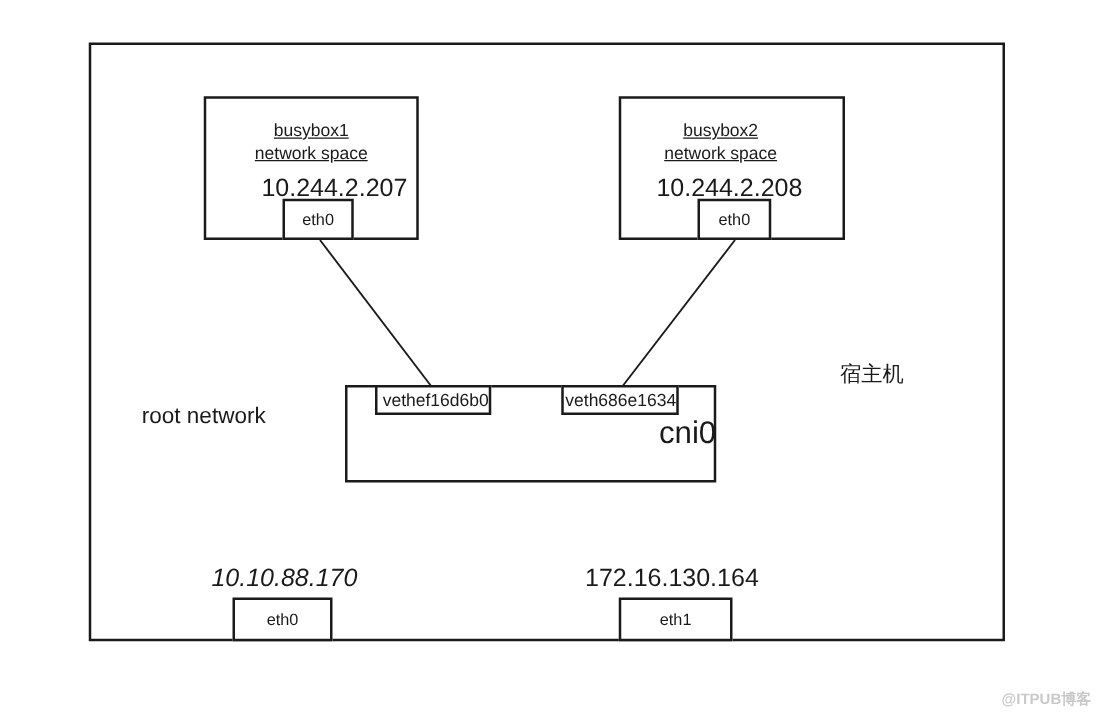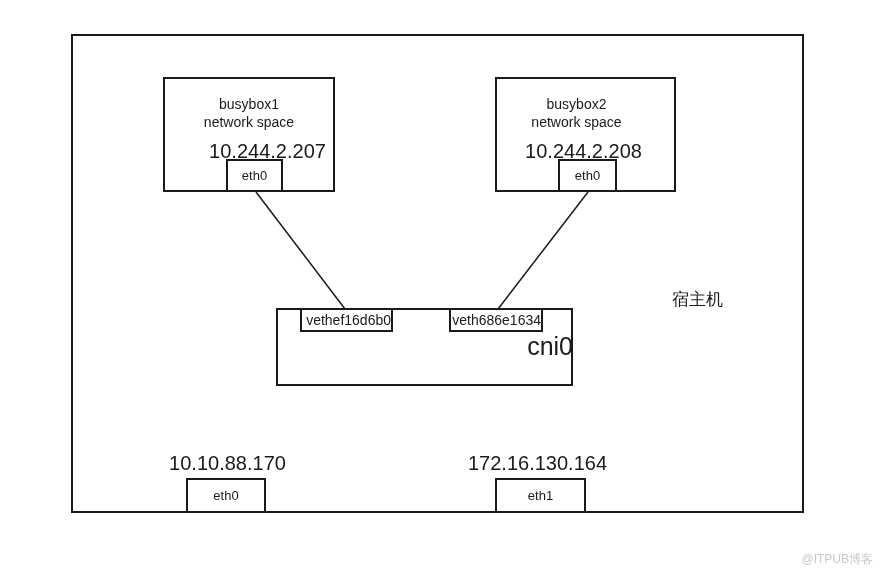--- a/index.html
+++ b/index.html
@@ -30,20 +30,21 @@
   }
   .host-box   { left: 71px;  top: 34px;  width: 733px; height: 479px; border-width: 2px; z-index: 0; }
   .pod1-box   { left: 163px; top: 77px;  width: 172px; height: 115px; z-index: 2; }
   .pod2-box   { left: 495px; top: 77px;  width: 181px; height: 115px; z-index: 2; }
   .pod-title {
     position: absolute;
     text-align: center;
     font-size: 14px;
     line-height: 18px;
     z-index: 3;
+    text-decoration: underline;
   }
   .pod1-title { left: 163px; top: 95px;  width: 172px; }
   .pod2-title { left: 495px; top: 95px;  width: 163px; }
   .ip-label {
     position: absolute;
     text-align: center;
     font-size: 20px;
     z-index: 3;
     white-space: nowrap;
   }
@@ -90,31 +91,32 @@
     z-index: 3;
   }
   .host-label {
     position: absolute;
     left: 632px; top: 288px;
     font-size: 17px;
     z-index: 3;
     white-space: nowrap;
     margin-left: 40px;
   }
-  .hostif1-ip { left: 160px; top: 452px; width: 135px; }
+  .hostif1-ip { left: 160px; top: 452px; width: 135px; font-style: italic; }
   .hostif2-ip { left: 468px; top: 452px; width: 135px; text-align: center; }
   .hostif1-box { left: 186px; top: 478px; width: 80px; height: 35px; line-height: 31px; }
   .hostif2-box { left: 495px; top: 478px; width: 91px; height: 35px; line-height: 31px; }
   .watermark {
     position: absolute;
     right: 16px; bottom: 8px;
     font-size: 12px;
     color: #c9c9c9;
     z-index: 5;
     white-space: nowrap;
+    font-weight: bold;
   }
 </style>
 </head>
 <body>
 
 <div class="canvas">
 
   <svg class="lines-svg" viewBox="0 0 889 576" xmlns="http://www.w3.org/2000/svg">
     <line x1="256" y1="192" x2="345" y2="309" stroke="#1a1a1a" stroke-width="1.5"></line>
     <line x1="588" y1="192" x2="498" y2="309" stroke="#1a1a1a" stroke-width="1.5"></line>
@@ -132,20 +134,21 @@
 
   <div class="box pod2-box"></div>
   <div class="pod-title pod2-title">
     <div>busybox2</div>
     <div>network space</div>
   </div>
   <div class="ip-label pod2-ip">10.244.2.208</div>
   <div class="iface-box pod2-eth">eth0</div>
 
   <div class="root-ns-label">
+    <div>root network</div>
   </div>
 
   <div class="host-label">宿主机</div>
 
   <div class="box cni-box"></div>
   <div class="veth-box veth1">vethef16d6b0</div>
   <div class="veth-box veth2">veth686e1634</div>
   <div class="cni-label">cni0</div>
 
   <div class="ip-label hostif1-ip">10.10.88.170</div>

